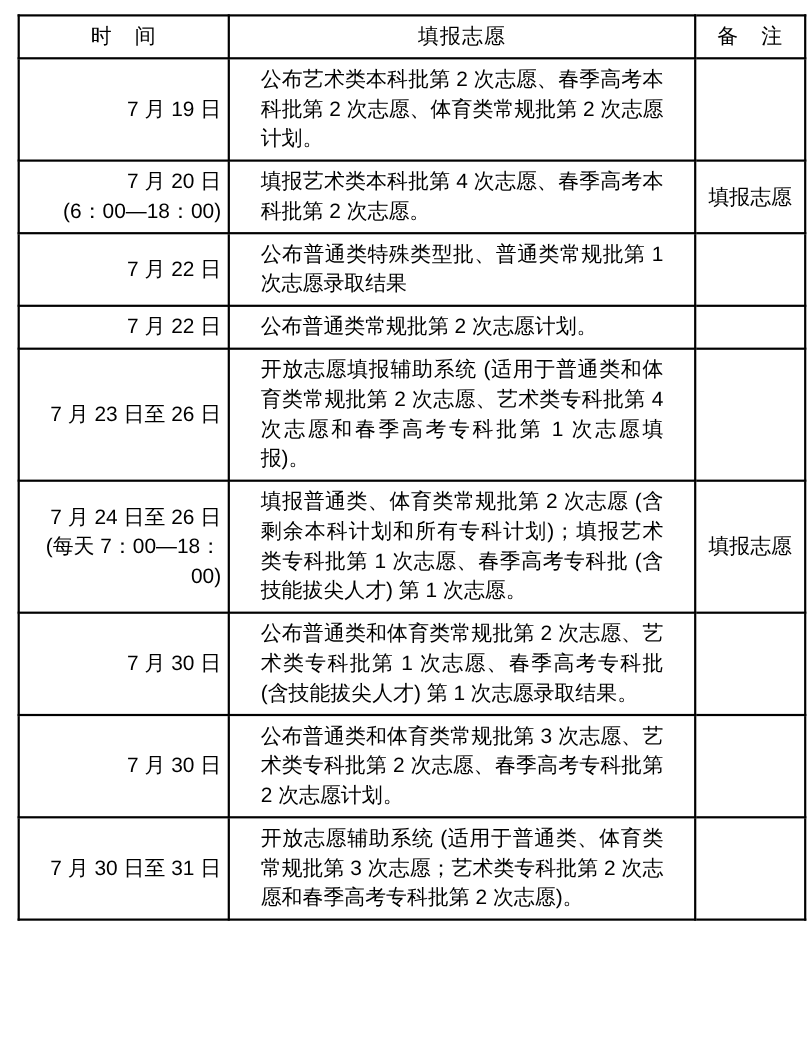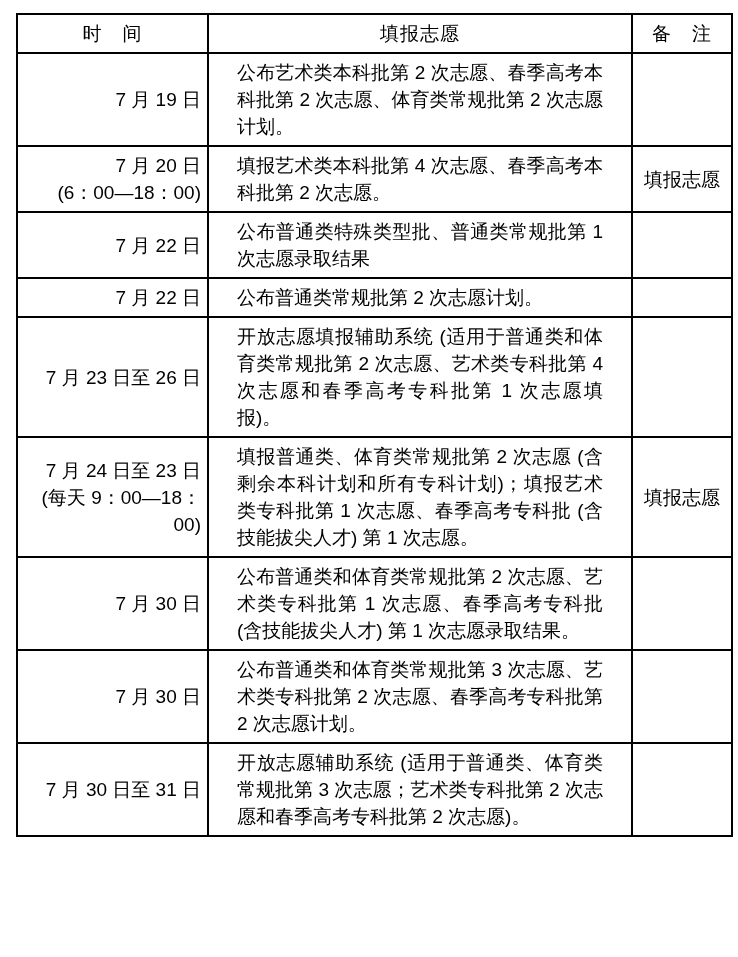--- a/index.html
+++ b/index.html
@@ -82,21 +82,21 @@
         <td class="time-cell">7 月 22 日</td>
         <td class="content-cell">公布普通类常规批第 2 次志愿计划。</td>
         <td class="remark-cell"></td>
       </tr>
       <tr>
         <td class="time-cell">7 月 23 日至 26 日</td>
         <td class="content-cell">开放志愿填报辅助系统 (适用于普通类和体育类常规批第 2 次志愿、艺术类专科批第 4 次志愿和春季高考专科批第 1 次志愿填报)。</td>
         <td class="remark-cell"></td>
       </tr>
       <tr>
-        <td class="time-cell">7 月 24 日至 23 日 (每天 9：00—18：00)</td>
+        <td class="time-cell">7 月 24 日至 26 日 (每天 7：00—18：00)</td>
         <td class="content-cell">填报普通类、体育类常规批第 2 次志愿 (含剩余本科计划和所有专科计划)；填报艺术类专科批第 1 次志愿、春季高考专科批 (含技能拔尖人才) 第 1 次志愿。</td>
         <td class="remark-cell">填报志愿</td>
       </tr>
       <tr>
         <td class="time-cell">7 月 30 日</td>
         <td class="content-cell">公布普通类和体育类常规批第 2 次志愿、艺术类专科批第 1 次志愿、春季高考专科批 (含技能拔尖人才) 第 1 次志愿录取结果。</td>
         <td class="remark-cell"></td>
       </tr>
       <tr>
         <td class="time-cell">7 月 30 日</td>

